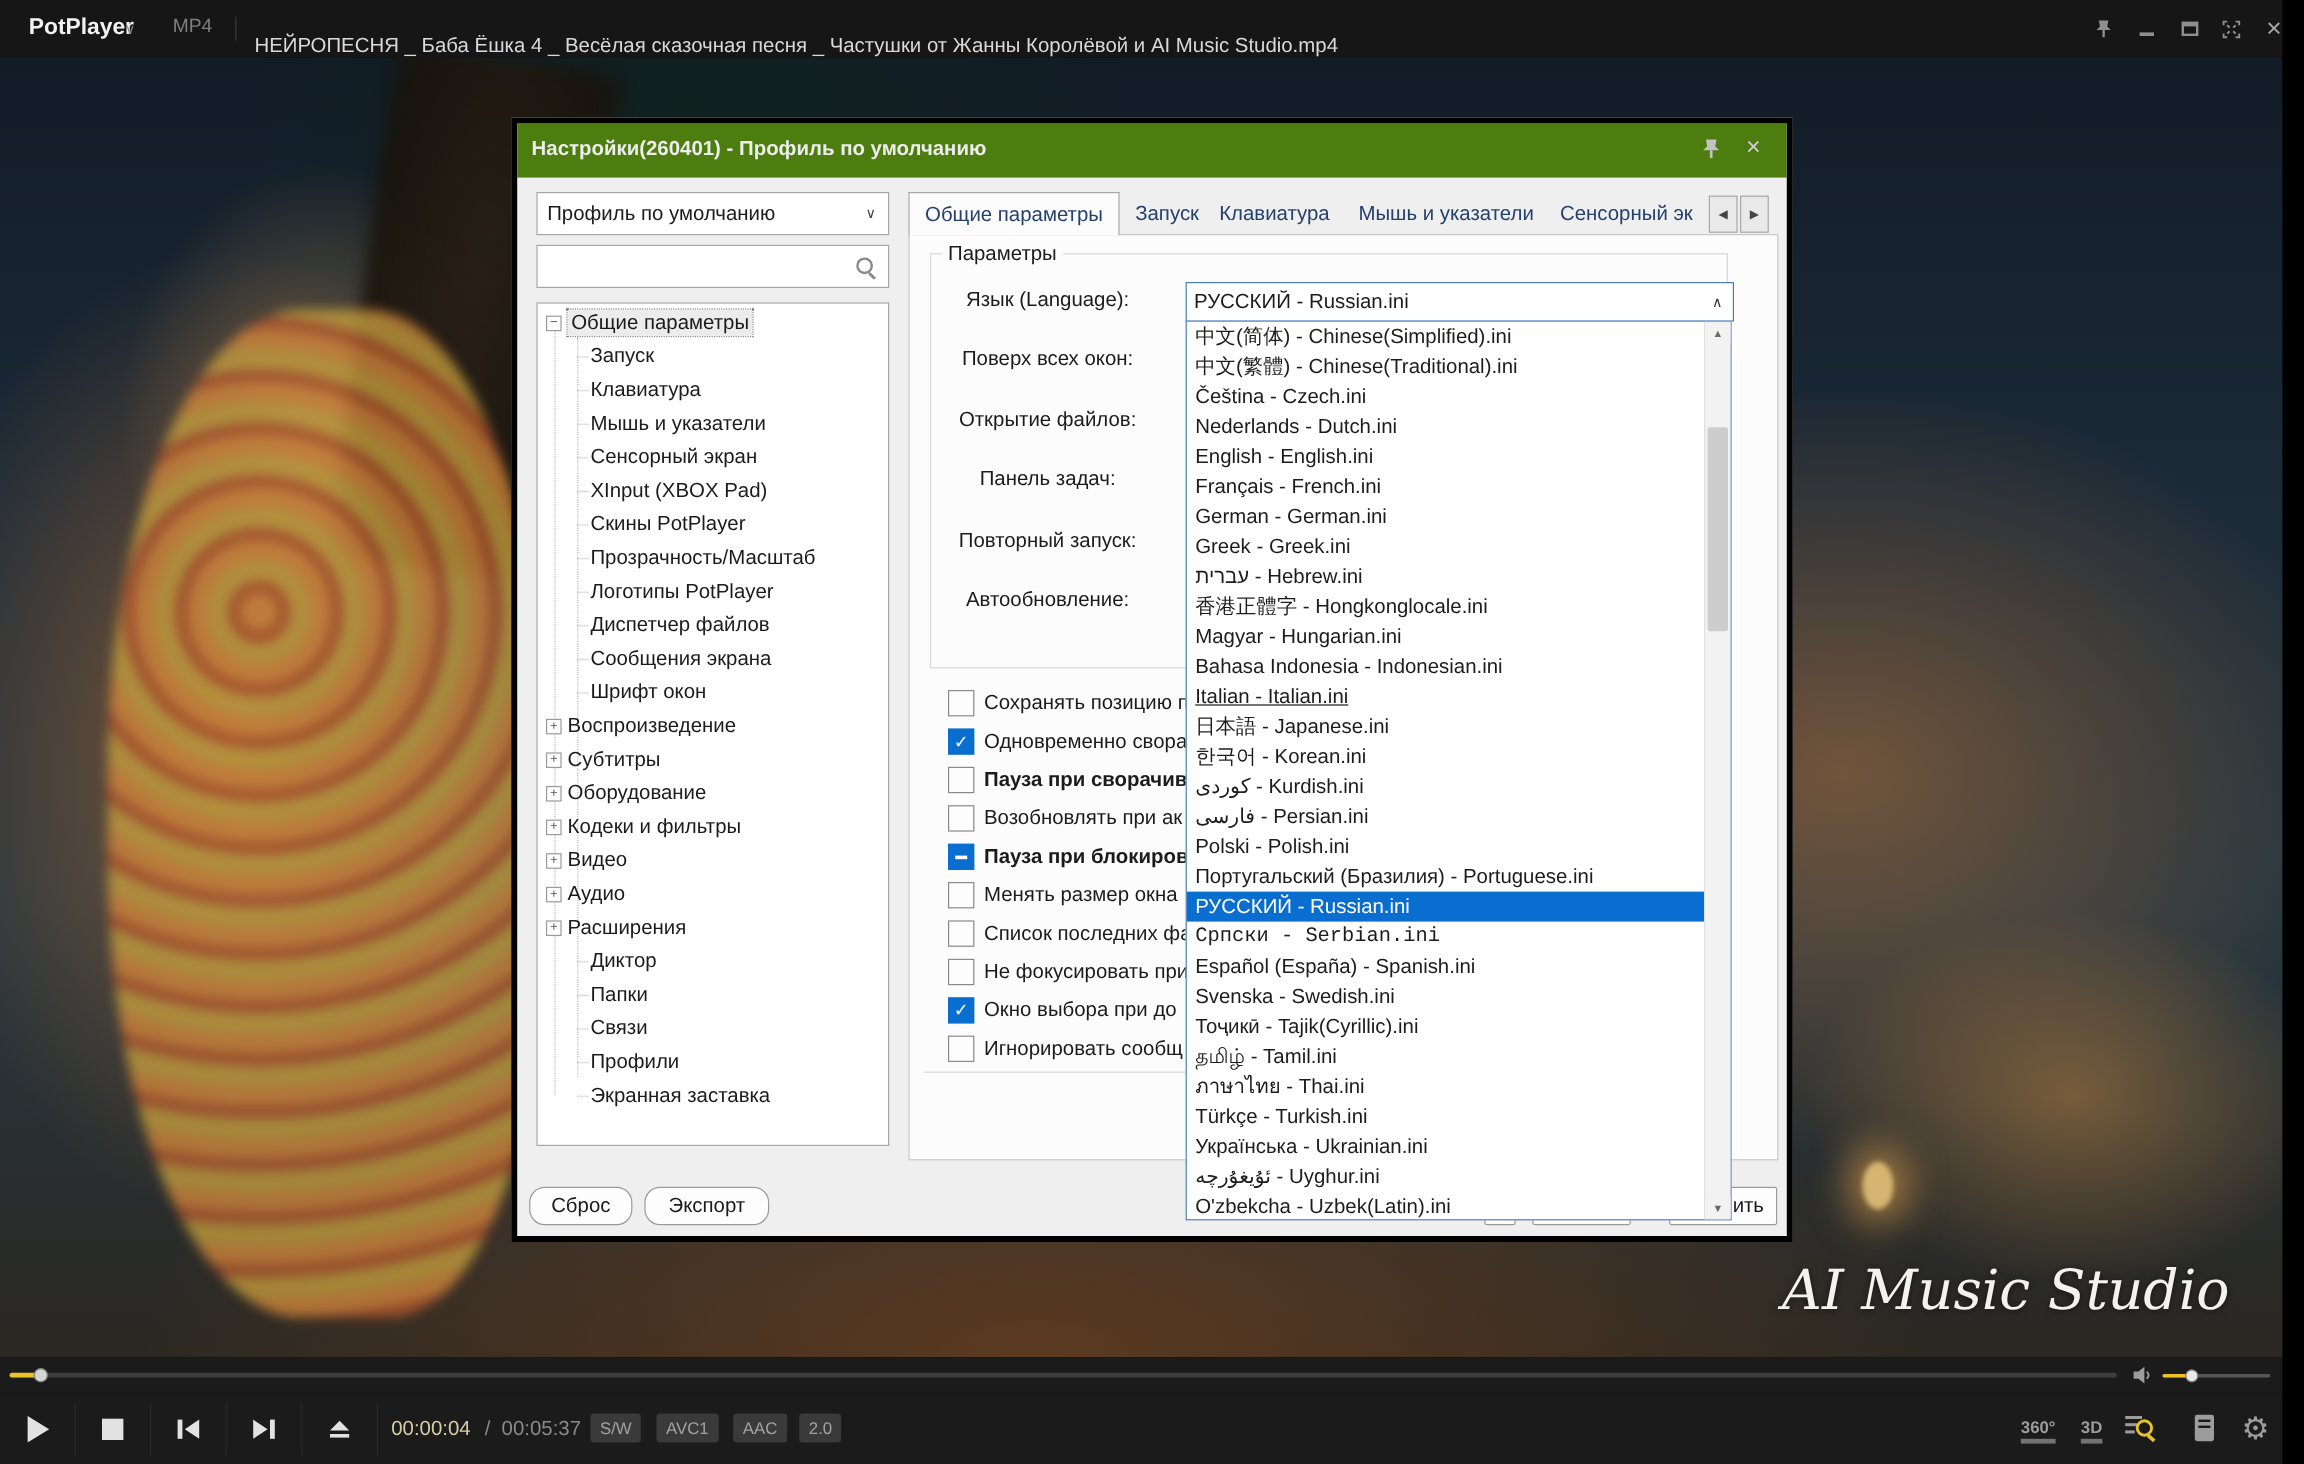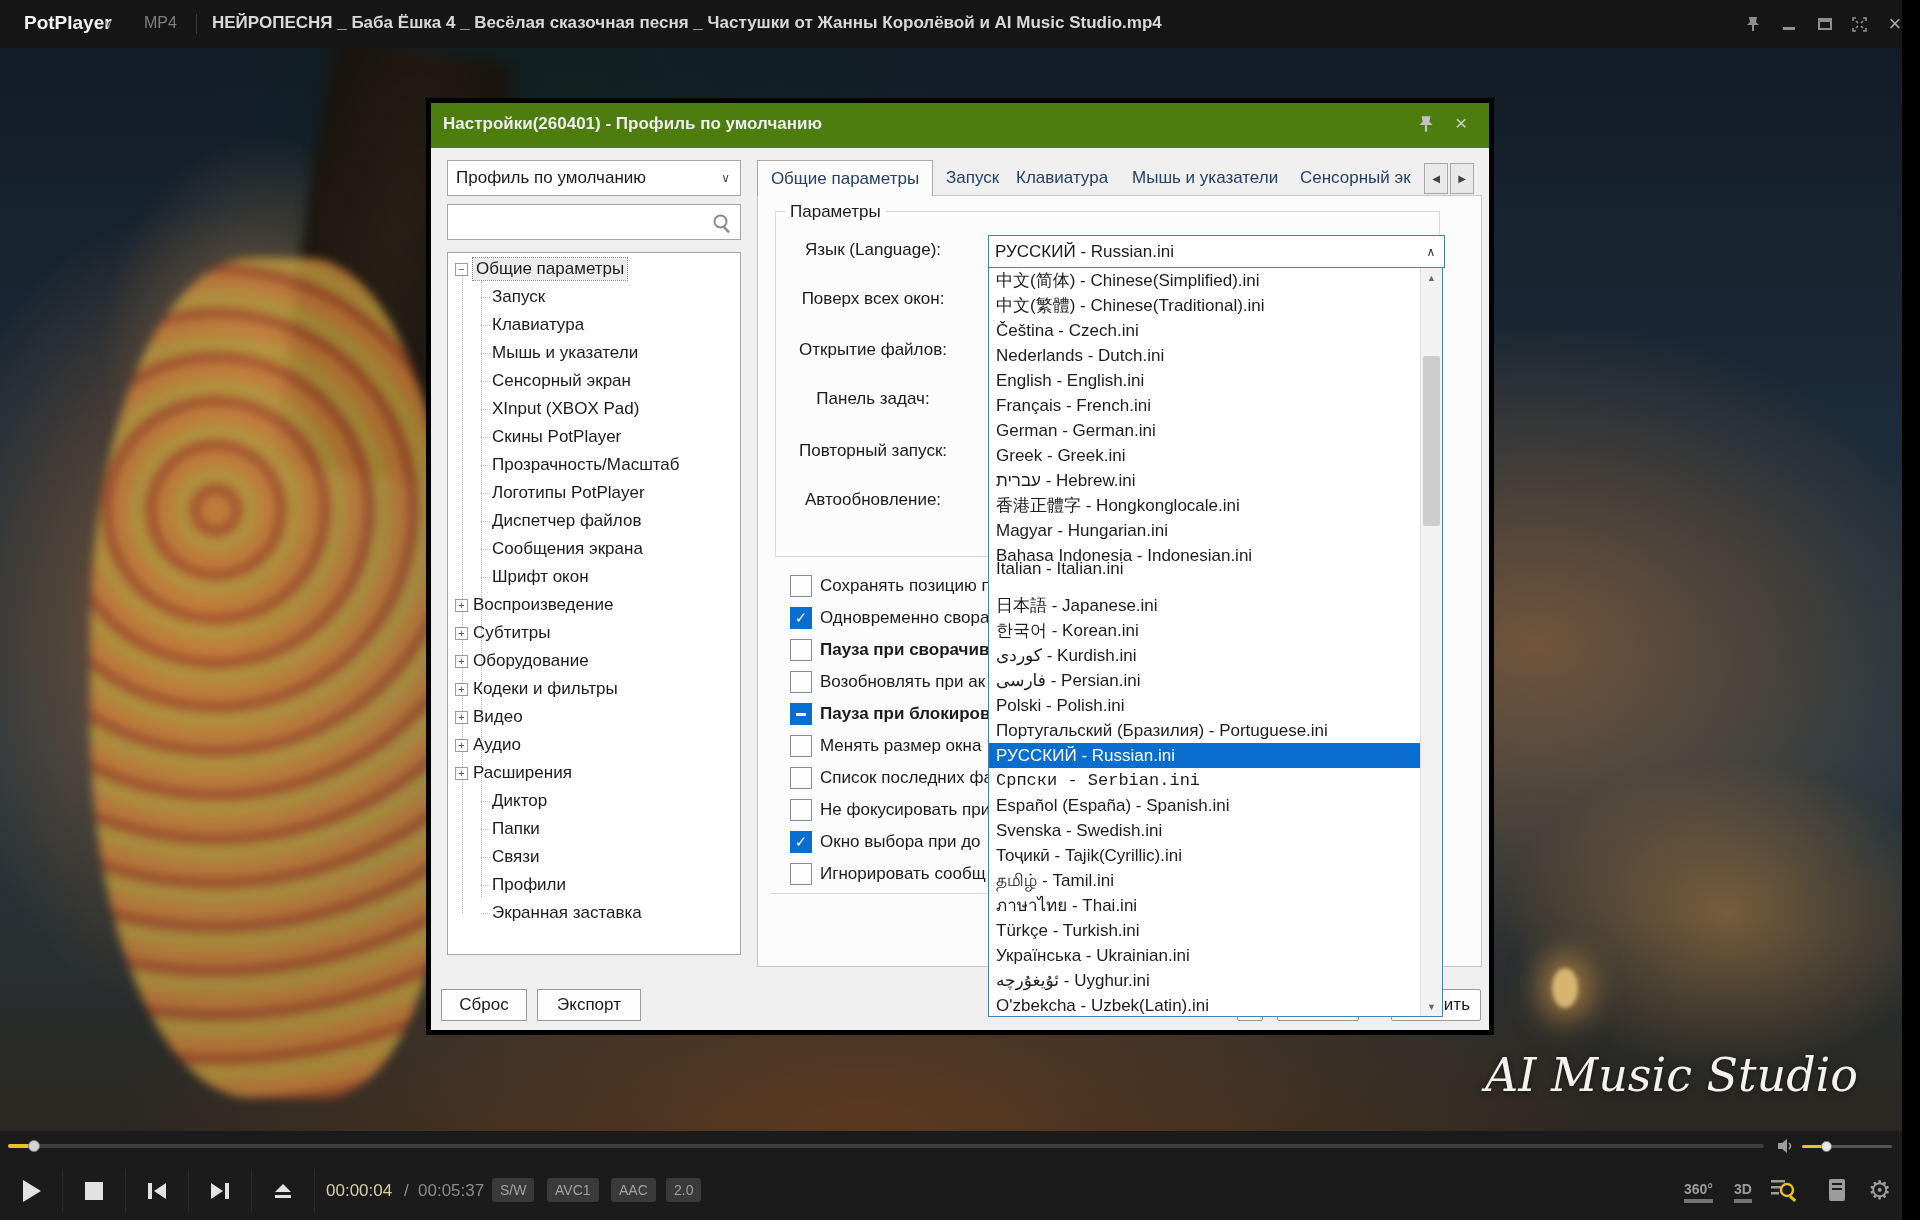--- a/index.html
+++ b/index.html
@@ -99,35 +99,35 @@
   
   .ckbox{position:absolute;left:359px;width:22px;height:22px;box-sizing:border-box;}
   .ck-un{background:#fdfdfd;border:1px solid #8a8a8a;}
   .ck-on{background:#0a6ed1;color:#fff;font-size:15px;display:flex;align-items:center;justify-content:center;}
   .ck-mid{background:#0a6ed1;display:flex;align-items:center;justify-content:center;}
   .ck-dash{width:10px;height:3px;background:#fff;}
   .cklabel{position:absolute;left:389px;height:22px;line-height:22px;font-size:17px;color:#1b1b1b;white-space:nowrap;}
   .ckbold{font-weight:bold;}
 
   
-  .dbtn{background:#fdfdfd;border:1px solid #9a9a9a;border-radius:0;box-sizing:border-box;
+  .dbtn{background:#fdfdfd;border:1px solid #9a9a9a;border-radius:13px;box-sizing:border-box;
         display:flex;align-items:center;justify-content:center;font-size:17px;color:#1a1a1a;}
   .hidbtn{background:#fdfdfd;border:1px solid #9a9a9a;border-radius:2px;box-sizing:border-box;z-index:40;}
 </style>
 </head>
 <body>
 
 <div id="stage">
 
   <div class="abs topbar">
     <span class="abs brand" style="left:24px;top:12px;">PotPlayer</span>
     <span class="abs brand-chev" style="left:104px;top:17px;">∨</span>
     <span class="abs fmt" style="left:144px;top:14px;">MP4</span>
     <div class="abs tbar-sep" style="left:196px;top:14px;"></div>
-    <span class="abs wtitle" style="left:212px;top:13px;font-weight:bold;">НЕЙРОПЕСНЯ _ Баба Ёшка 4 _ Весёлая сказочная песня _ Частушки от Жанны Королёвой и AI Music Studio.mp4</span>
+    <span class="abs wtitle" style="left:212px;top:28px;">НЕЙРОПЕСНЯ _ Баба Ёшка 4 _ Весёлая сказочная песня _ Частушки от Жанны Королёвой и AI Music Studio.mp4</span>
 
     <div class="abs winbtn" style="left:1742px;top:13px;">
       <svg width="18" height="18" viewBox="0 0 18 18">
           <polygon points="5,2 13,2 12,7 15,10 3,10 6,7" fill="#8f8f8f"></polygon>
           <rect x="8" y="10" width="2" height="6" fill="#8f8f8f"></rect>
         </svg>
     </div>
     <div class="abs winbtn" style="left:1778px;top:13px;">
       <svg width="16" height="16" viewBox="0 0 16 16">
           <rect x="2" y="11" width="12" height="3" fill="#8f8f8f"></rect>
@@ -438,21 +438,21 @@
       <div class="litem" style="top:50px;">Čeština - Czech.ini</div>
       <div class="litem" style="top:75px;">Nederlands - Dutch.ini</div>
       <div class="litem" style="top:100px;">English - English.ini</div>
       <div class="litem" style="top:125px;">Français - French.ini</div>
       <div class="litem" style="top:150px;">German - German.ini</div>
       <div class="litem" style="top:175px;">Greek - Greek.ini</div>
       <div class="litem" style="top:200px;">עברית - Hebrew.ini</div>
       <div class="litem" style="top:225px;">香港正體字 - Hongkonglocale.ini</div>
       <div class="litem" style="top:250px;">Magyar - Hungarian.ini</div>
       <div class="litem" style="top:275px;">Bahasa Indonesia - Indonesian.ini</div>
-      <div class="litem" style="top:288px;">Italian - Italian.ini</div>
+      <div class="litem" style="top:300px;text-decoration:underline;">Italian - Italian.ini</div>
       <div class="litem" style="top:325px;">日本語 - Japanese.ini</div>
       <div class="litem" style="top:350px;">한국어 - Korean.ini</div>
       <div class="litem" style="top:375px;">کوردی - Kurdish.ini</div>
       <div class="litem" style="top:400px;">فارسی - Persian.ini</div>
       <div class="litem" style="top:425px;">Polski - Polish.ini</div>
       <div class="litem" style="top:450px;">Португальский (Бразилия) - Portuguese.ini</div>
       <div class="litem lsel" style="top:475px;">РУССКИЙ - Russian.ini</div>
       <div class="litem" style="top:500px;font-family:Liberation Mono, monospace;">Српски - Serbian.ini</div>
       <div class="litem" style="top:525px;">Español (España) - Spanish.ini</div>
       <div class="litem" style="top:550px;">Svenska - Swedish.ini</div>

